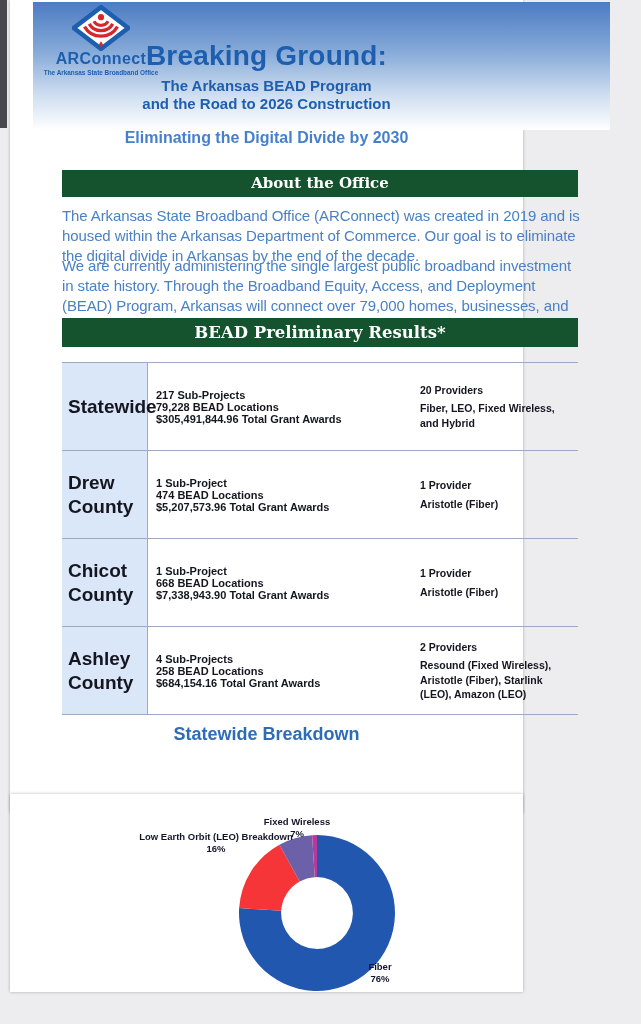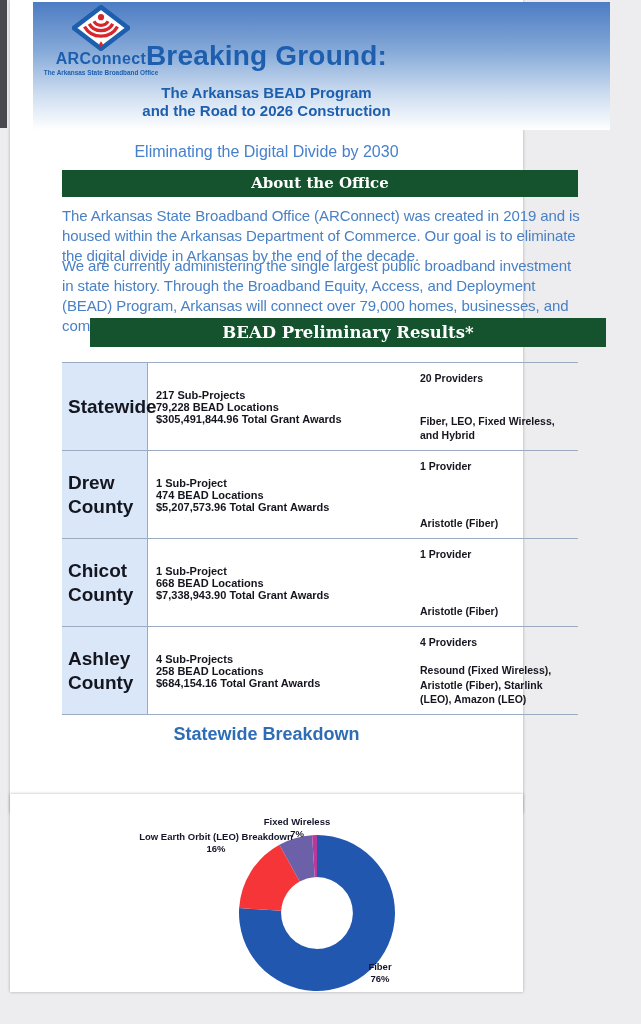--- a/index.html
+++ b/index.html
@@ -15,44 +15,44 @@
 
   
   .hero{position:absolute;left:23px;top:2px;width:577px;height:128px;
     background:linear-gradient(180deg,#4c7cc3 0%,#85a9d8 38%,#cdddf0 72%,#ffffff 100%);}
   .logo{position:absolute;left:30px;top:5px;width:122px;text-align:center;color:#1d5fae;}
   .logo svg{display:block;margin:0 auto;}
   .logo-name{font-size:16px;font-weight:bold;letter-spacing:.4px;margin-top:-1px;}
   .logo-tagline{font-size:6.4px;font-weight:bold;margin-top:1px;white-space:nowrap;}
   .title-group{position:absolute;left:0;right:0;top:40px;text-align:center;color:#1d5fae;}
   .main-title{font-size:28px;font-weight:bold;letter-spacing:.2px;}
-  .subtitle{font-size:15px;font-weight:bold;line-height:18px;margin-top:12px;}
-  .motto{position:absolute;left:0;right:0;top:143px;text-align:center;color:#4680cc;font-size:16px;font-weight:400;}
+  .subtitle{font-size:15px;font-weight:bold;line-height:18px;margin-top:5px;}
+  .motto{position:absolute;left:0;right:0;top:129px;text-align:center;color:#4680cc;font-size:16px;font-weight:700;}
 
   
   .banner{position:absolute;left:52px;width:516px;background:#14532d;color:#ffffff;
     font-family:"DejaVu Serif","Liberation Serif",serif;font-weight:bold;text-align:center;}
   #about-banner{top:170px;height:27px;line-height:27px;font-size:15px;}
-  #results-banner{top:318px;height:29px;line-height:29px;font-size:16.5px;margin-left:28px;}
+  #results-banner{top:318px;height:29px;line-height:29px;font-size:16.5px;}
 
   
   .para{position:absolute;left:52px;width:520px;color:#4a80c4;font-size:15px;line-height:20px;
     font-weight:500;letter-spacing:-.1px;}
   #para1{top:206px;}
   #para2{top:256px;}
 
   
   .rtable{position:absolute;left:52px;top:362px;width:516px;border-top:1px solid #9aabc2;}
   .t-row{display:flex;height:87px;border-bottom:1px solid #9aabc2;}
   .t-area{width:86px;background:#d9e7f8;border-right:1px solid #9aabc2;display:flex;align-items:center;
     padding-left:6px;box-sizing:border-box;font-size:19px;font-weight:bold;color:#14151f;line-height:1.25;}
   .t-stats{width:258px;box-sizing:border-box;padding:11px 0 11px 8px;display:flex;flex-direction:column;
     justify-content:center;font-size:11px;font-weight:bold;color:#14151f;}
   .t-providers{flex:1;box-sizing:border-box;padding:8px 4px 8px 14px;display:flex;flex-direction:column;
-    justify-content:space-between;gap:4px;font-size:10.5px;font-weight:bold;color:#14151f;line-height:1.35;}
+    justify-content:center;gap:4px;font-size:10.5px;font-weight:bold;color:#14151f;line-height:1.35;}
 
   .breakdown-title{position:absolute;left:0;right:0;top:724px;text-align:center;color:#2e6db6;
     font-size:18px;font-weight:bold;}
 
   
   #donut-svg{position:absolute;left:222px;top:34px;}
   .chart-label{position:absolute;text-align:center;color:#15152a;font-size:9.5px;font-weight:bold;line-height:12px;}
   #lbl-fw{left:207px;width:160px;top:22px;}
   #lbl-leo{left:66px;width:280px;top:37px;}
   #lbl-fiber{left:290px;width:160px;top:167px;}
@@ -132,21 +132,21 @@
       </div>
     </div>
     <div class="t-row">
       <div class="t-area">Ashley County</div>
       <div class="t-stats">
         <div>4 Sub-Projects</div>
         <div>258 BEAD Locations</div>
         <div>$684,154.16 Total Grant Awards</div>
       </div>
       <div class="t-providers">
-        <div>4 Providers</div>
+        <div>2 Providers</div>
         <div>Resound (Fixed Wireless), Aristotle (Fiber), Starlink (LEO), Amazon (LEO)</div>
       </div>
     </div>
   </div>
 
   <div class="breakdown-title">Statewide Breakdown</div>
 </div>
 
 <div class="page" id="page2">
   <svg id="donut-svg" width="170" height="170" viewBox="0 0 170 170">

